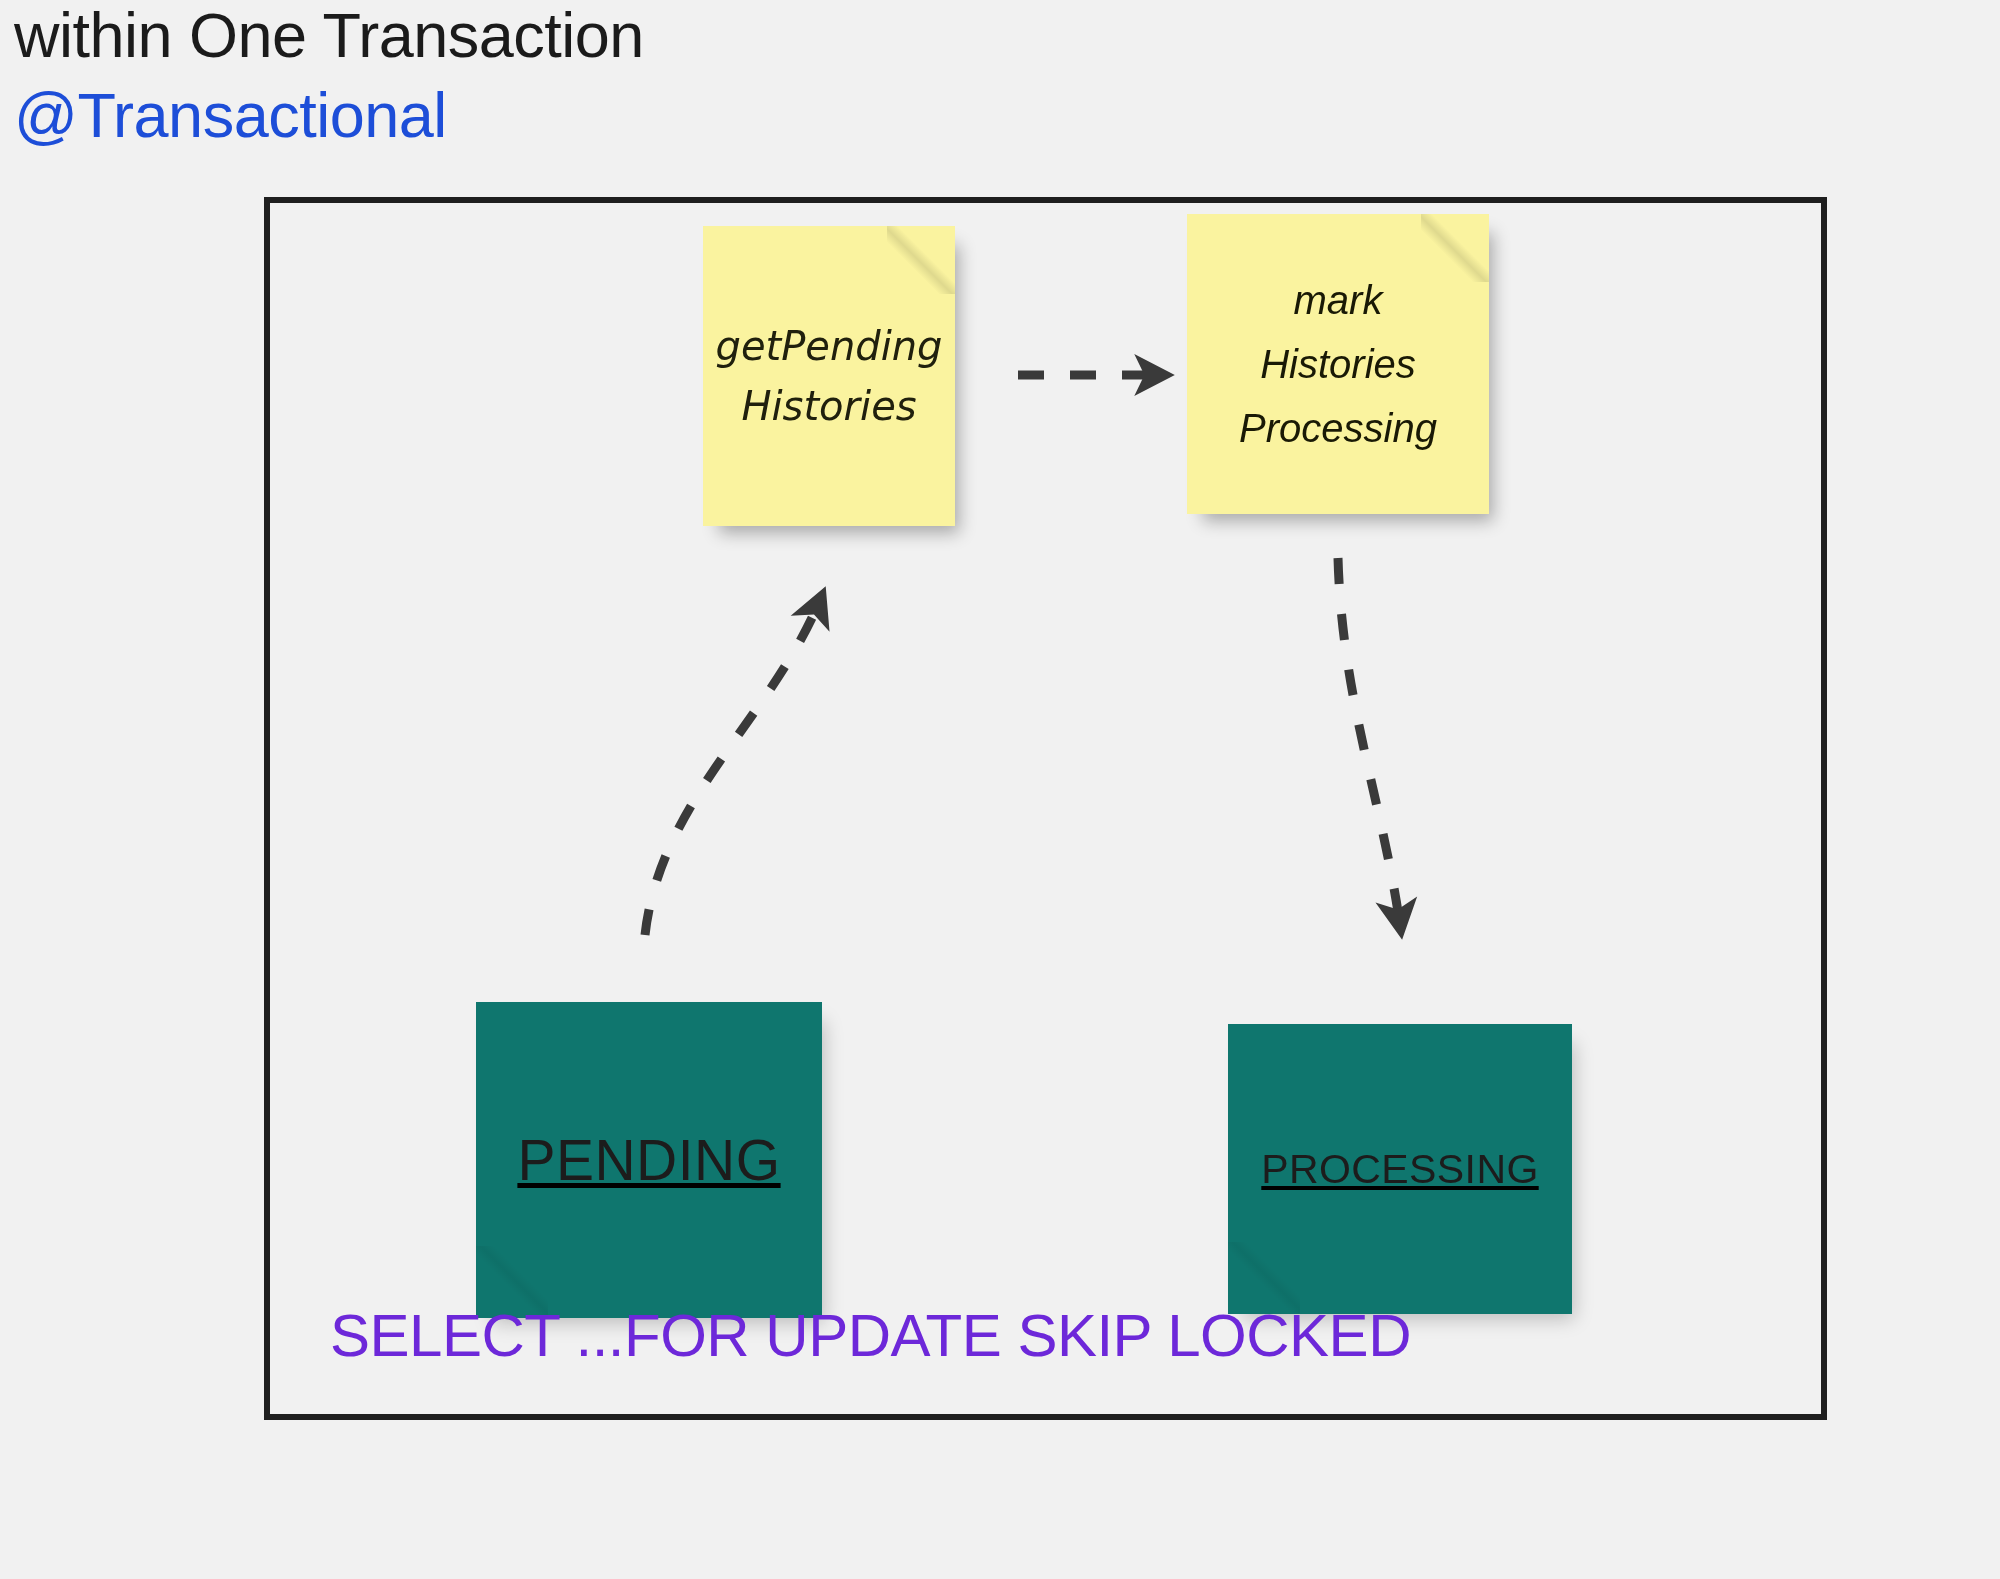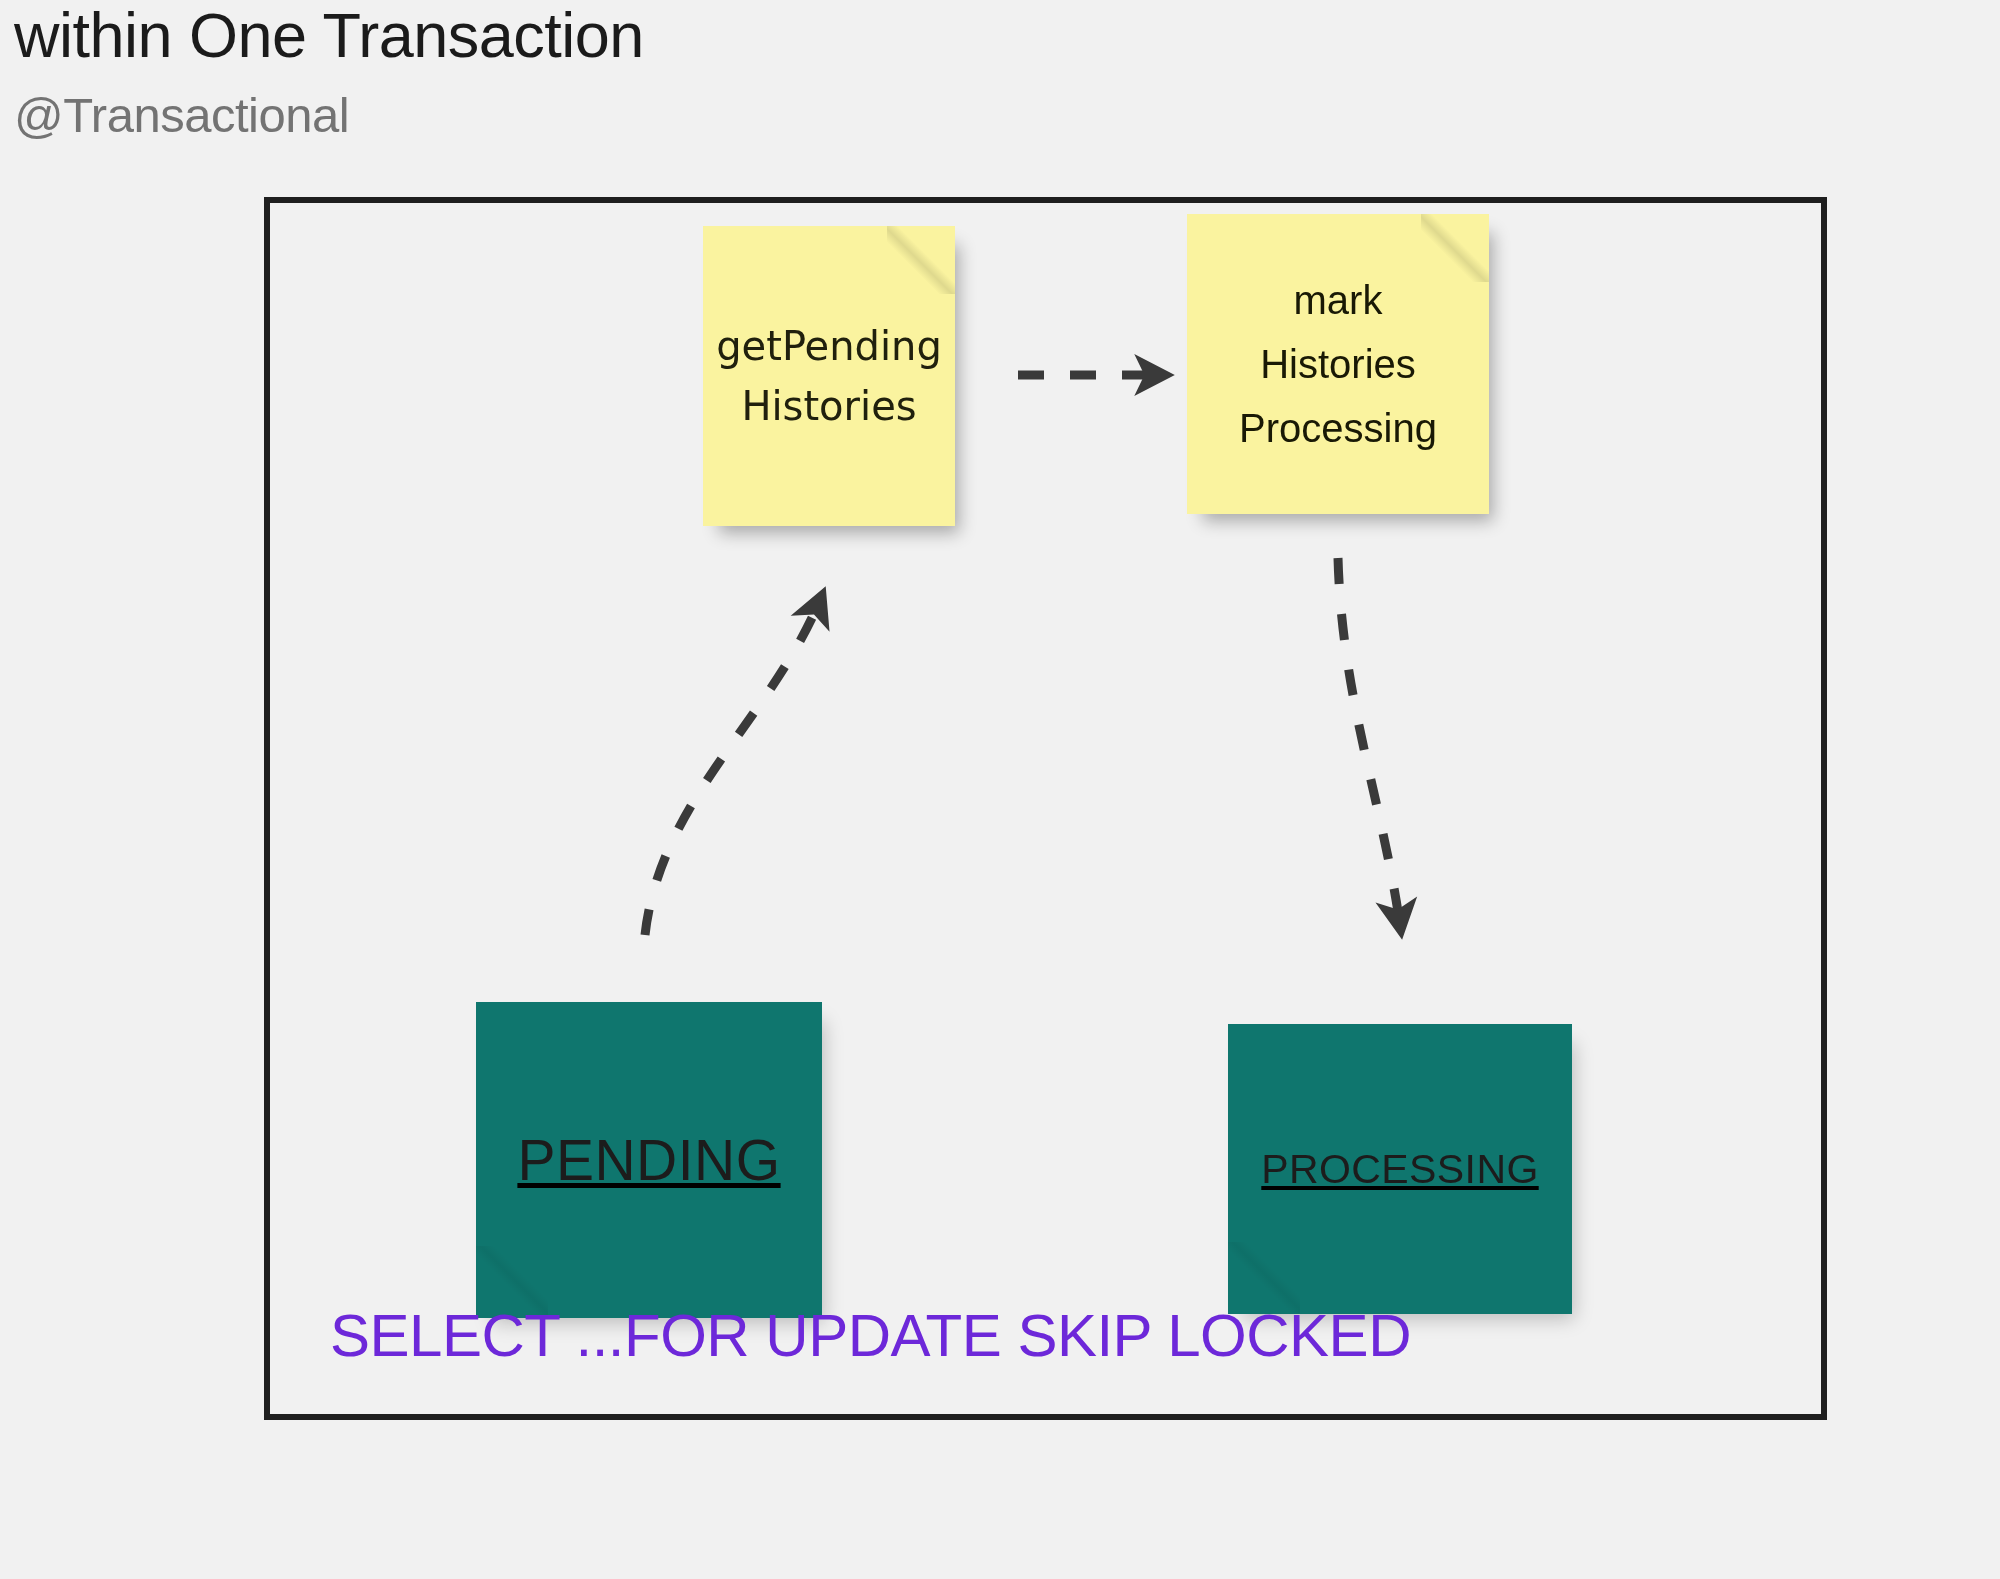--- a/index.html
+++ b/index.html
@@ -45,20 +45,21 @@
     z-index: 3;
     width: 100%;
     padding: 0 10px;
     box-sizing: border-box;
   }
 
   
   .note-yellow {
     background: #faf39f;
     box-shadow: 10px 13px 16px -6px rgba(0,0,0,0.30);
+    font-style: italic;
   }
   
   .note-yellow::after {
     content: "";
     position: absolute;
     top: 0;
     right: 0;
     width: 68px;
     height: 68px;
     background: linear-gradient(225deg, rgba(0,0,0,0.00) 0%, rgba(0,0,0,0.00) 42%, rgba(0,0,0,0.11) 52%, rgba(0,0,0,0.00) 62%);
@@ -149,21 +150,21 @@
     pointer-events: none;
     z-index: 4;
   }
 </style>
 </head>
 <body>
 
 <div id="canvas">
 
   <div class="heading-line-1" style="position:absolute;left:14px;top:-4px;font-size:63px;line-height:79px;color:#1b1b1b;font-family:'Liberation Sans',sans-serif;letter-spacing:-0.5px;white-space:pre;">within One Transaction</div>
-  <div class="heading-line-2" style="position:absolute;left:14px;top:76px;font-size:49px;line-height:79px;color:#737373;font-family:'Liberation Sans',sans-serif;letter-spacing:-0.5px;white-space:pre;">@Transactional</div>
+  <div class="heading-line-2" style="position:absolute;left:14px;top:76px;font-size:63px;line-height:79px;color:#1d4ed8;font-family:'Liberation Sans',sans-serif;letter-spacing:-0.5px;white-space:pre;">@Transactional</div>
 
   <div class="frame"></div>
 
   <div class="note note-yellow" id="note-get-pending">
     <div class="note-inner">
       <div>getPending</div>
       <div>Histories</div>
     </div>
   </div>
 

